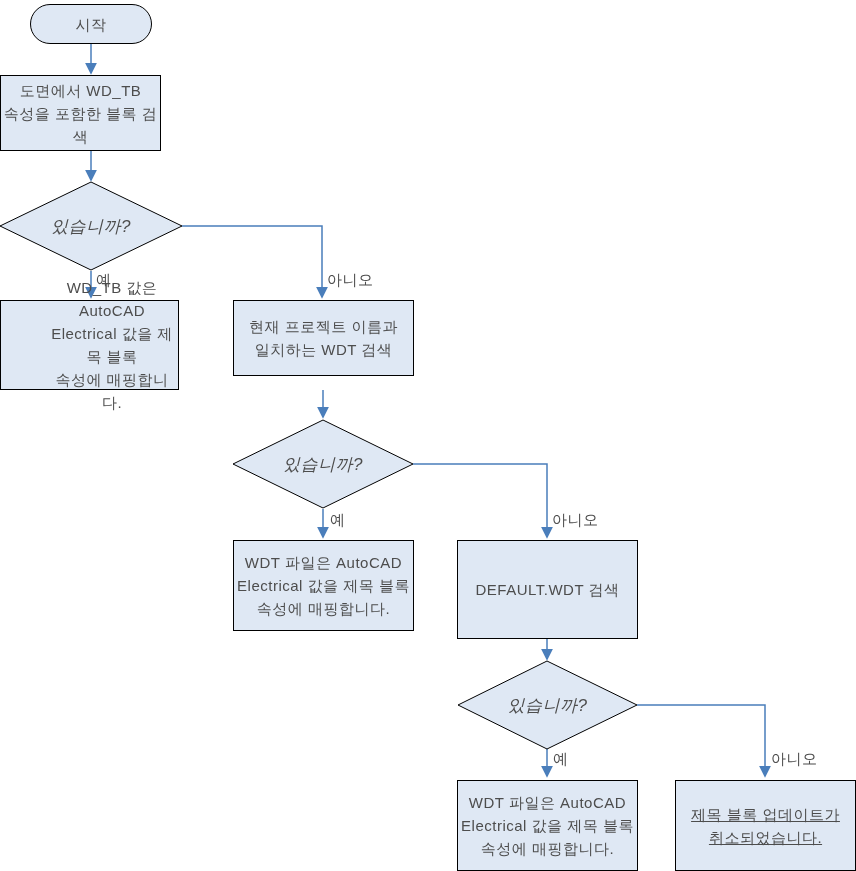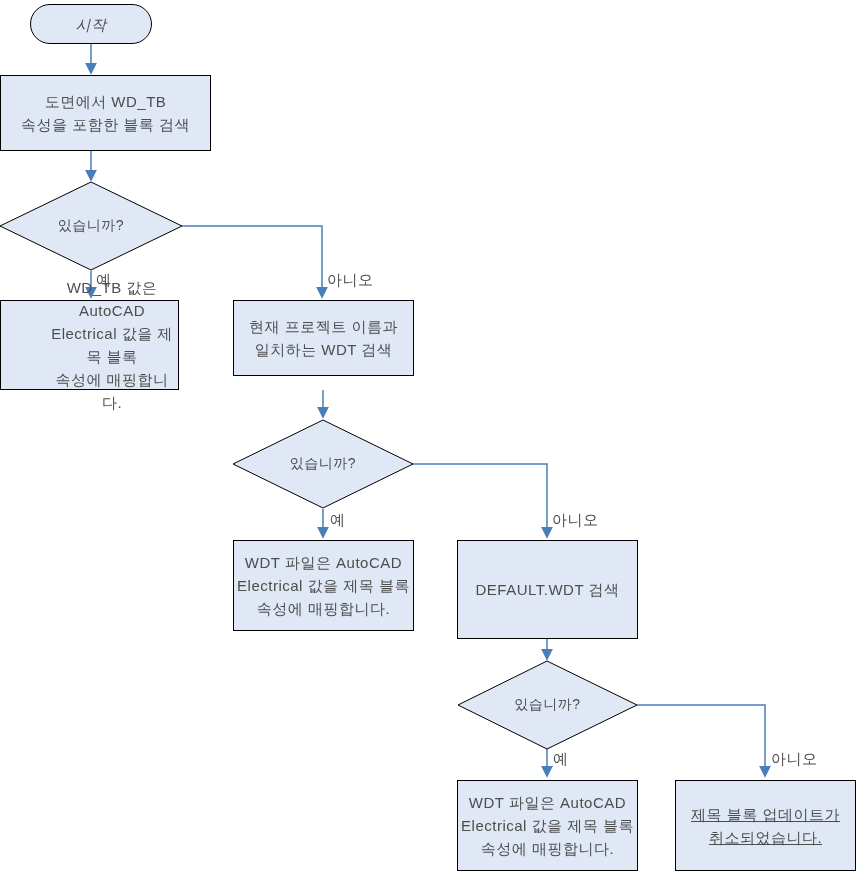--- a/index.html
+++ b/index.html
@@ -59,25 +59,26 @@
   }
   .terminator {
     border-radius: 20px;
   }
   .diamond-label {
     position: absolute;
     display: flex;
     align-items: center;
     justify-content: center;
     text-align: center;
-    font-size: 14px;
+    font-size: 17px;
     letter-spacing: 0.5px;
     color: var(--text);
     background: transparent;
     pointer-events: none;
+    font-style: italic;
   }
   .edge-label {
     position: absolute;
     font-size: 15px;
     letter-spacing: 0.5px;
     color: var(--text);
     white-space: nowrap;
   }
 </style>
 </head>
@@ -101,23 +102,23 @@
     <path class="connector" marker-end="url(#arrow)" d="M413,464 H547 V537"></path>
     <path class="connector" marker-end="url(#arrow)" d="M547,631 V659"></path>
     <path class="connector" marker-end="url(#arrow)" d="M547,749 V776"></path>
     <path class="connector" marker-end="url(#arrow)" d="M637,705 H765 V776"></path>
 
     <polygon class="diamond" points="91,182 182,226 91,270 0,226"></polygon>
     <polygon class="diamond" points="323,420 413,464 323,508 233,464"></polygon>
     <polygon class="diamond" points="547,661 637,705 547,749 458,705"></polygon>
   </svg>
 
-  <div class="node terminator" style="left:30px; top:4px; width:122px; height:40px;font-style:italic;">시작</div>
+  <div class="node terminator" style="left:30px; top:4px; width:122px; height:40px;">시작</div>
 
-  <div class="node" style="left:0px; top:75px; width:211px; height:76px;">도면에서 WD_TB
+  <div class="node" style="left:0px; top:75px; width:161px; height:76px;">도면에서 WD_TB
 속성을 포함한 블록 검색</div>
 
   <div class="node" style="left:0px; top:300px; width:179px; height:90px;padding-left:45px;">WD_TB 값은 AutoCAD
 Electrical 값을 제목 블록
 속성에 매핑합니다.</div>
 
   <div class="node" style="left:233px; top:300px; width:181px; height:76px;">현재 프로젝트 이름과
 일치하는 WDT 검색</div>
 
   <div class="node" style="left:233px; top:540px; width:181px; height:91px;">WDT 파일은 AutoCAD

